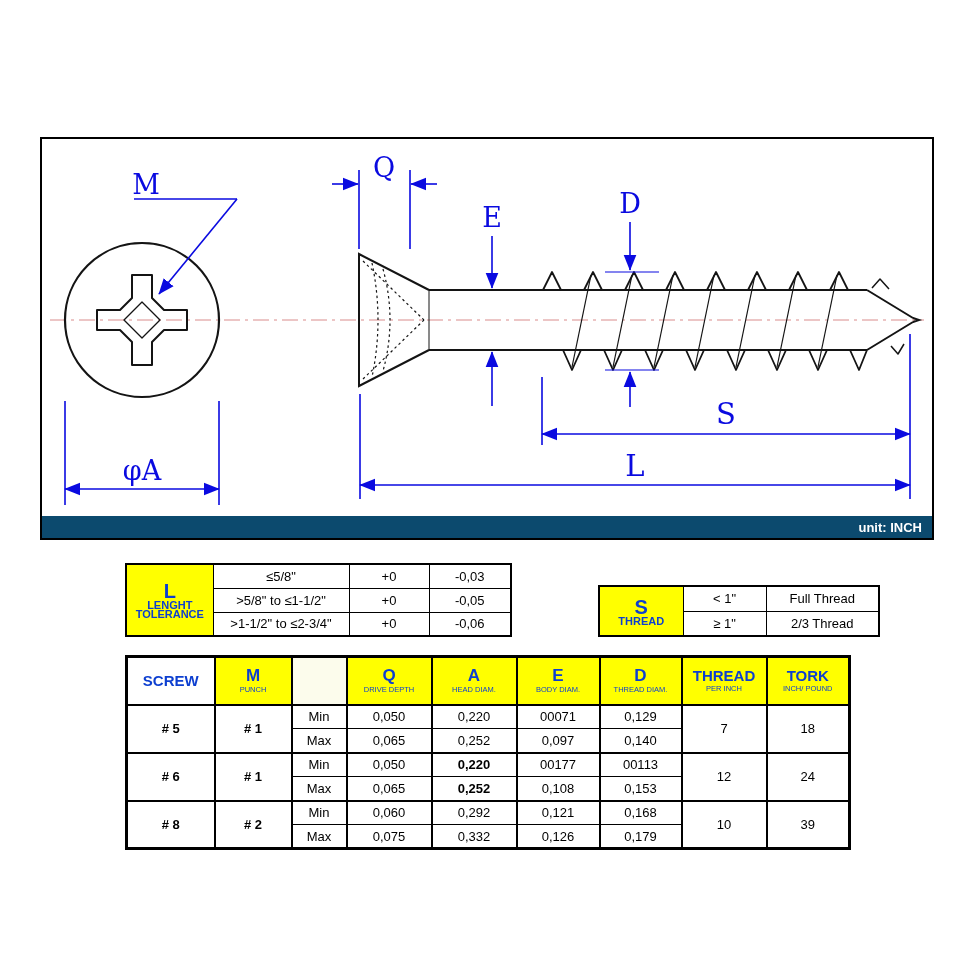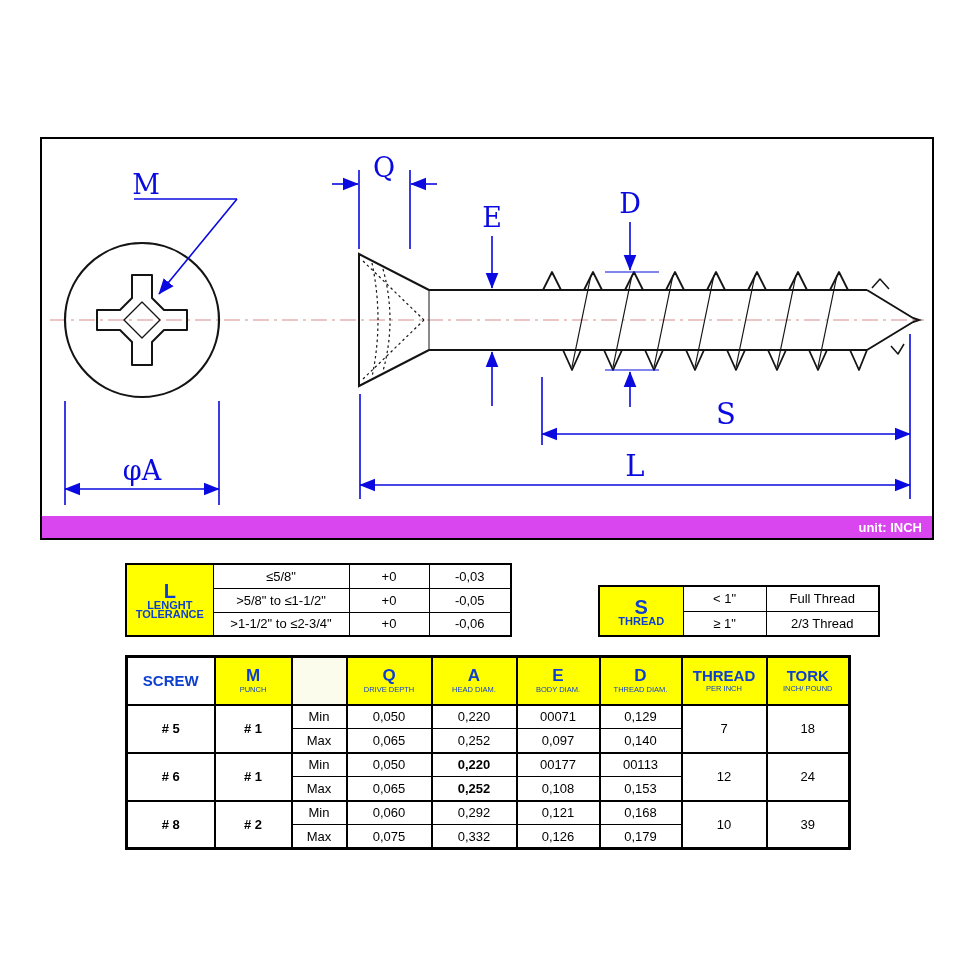--- a/index.html
+++ b/index.html
@@ -2,21 +2,21 @@
 <html style="--dimension-blue: #0a0ae0; --header-blue: #0d3fd0; --header-yellow: #ffff00; --blank-header-bg: #fcfcec; --line-black: #141414; --centerline-red: #d98c8c;"><head>
 <meta charset="utf-8">
 <style>
   * { margin:0; padding:0; box-sizing:border-box; }
   html,body { width:975px; height:975px; background:#fff; font-family:"Liberation Sans", sans-serif; }
   .canvas { position:relative; width:975px; height:975px; background:#fff; overflow:hidden; }
 
   
   .drawing-box { position:absolute; left:40px; top:137px; width:894px; height:403px; border:2px solid #000; background:#fff; }
   .drawing-svg { position:absolute; left:0; top:0; display:block; }
-  .unit-bar { position:absolute; left:0; bottom:0; width:100%; height:22px; background:#d946ef; color:#fff; font-weight:bold; font-size:13px; display:flex; align-items:center; justify-content:flex-end; padding-right:10px; }
+  .unit-bar { position:absolute; left:0; bottom:0; width:100%; height:22px; background:#0c4a6e; color:#fff; font-weight:bold; font-size:13px; display:flex; align-items:center; justify-content:flex-end; padding-right:10px; }
 
   .blk { stroke: var(--line-black); fill:none; }
   .dim { stroke: var(--dimension-blue); fill:none; }
   .arr-head { fill: var(--dimension-blue); }
   .cl { stroke: var(--centerline-red); }
   .dim-text { font-family:"DejaVu Serif", serif; font-size:27px; fill:var(--dimension-blue); stroke:none; }
   .dim-text-lg { font-size:29px; }
 
   
   table { border-collapse:collapse; table-layout:fixed; background:#fff; }

